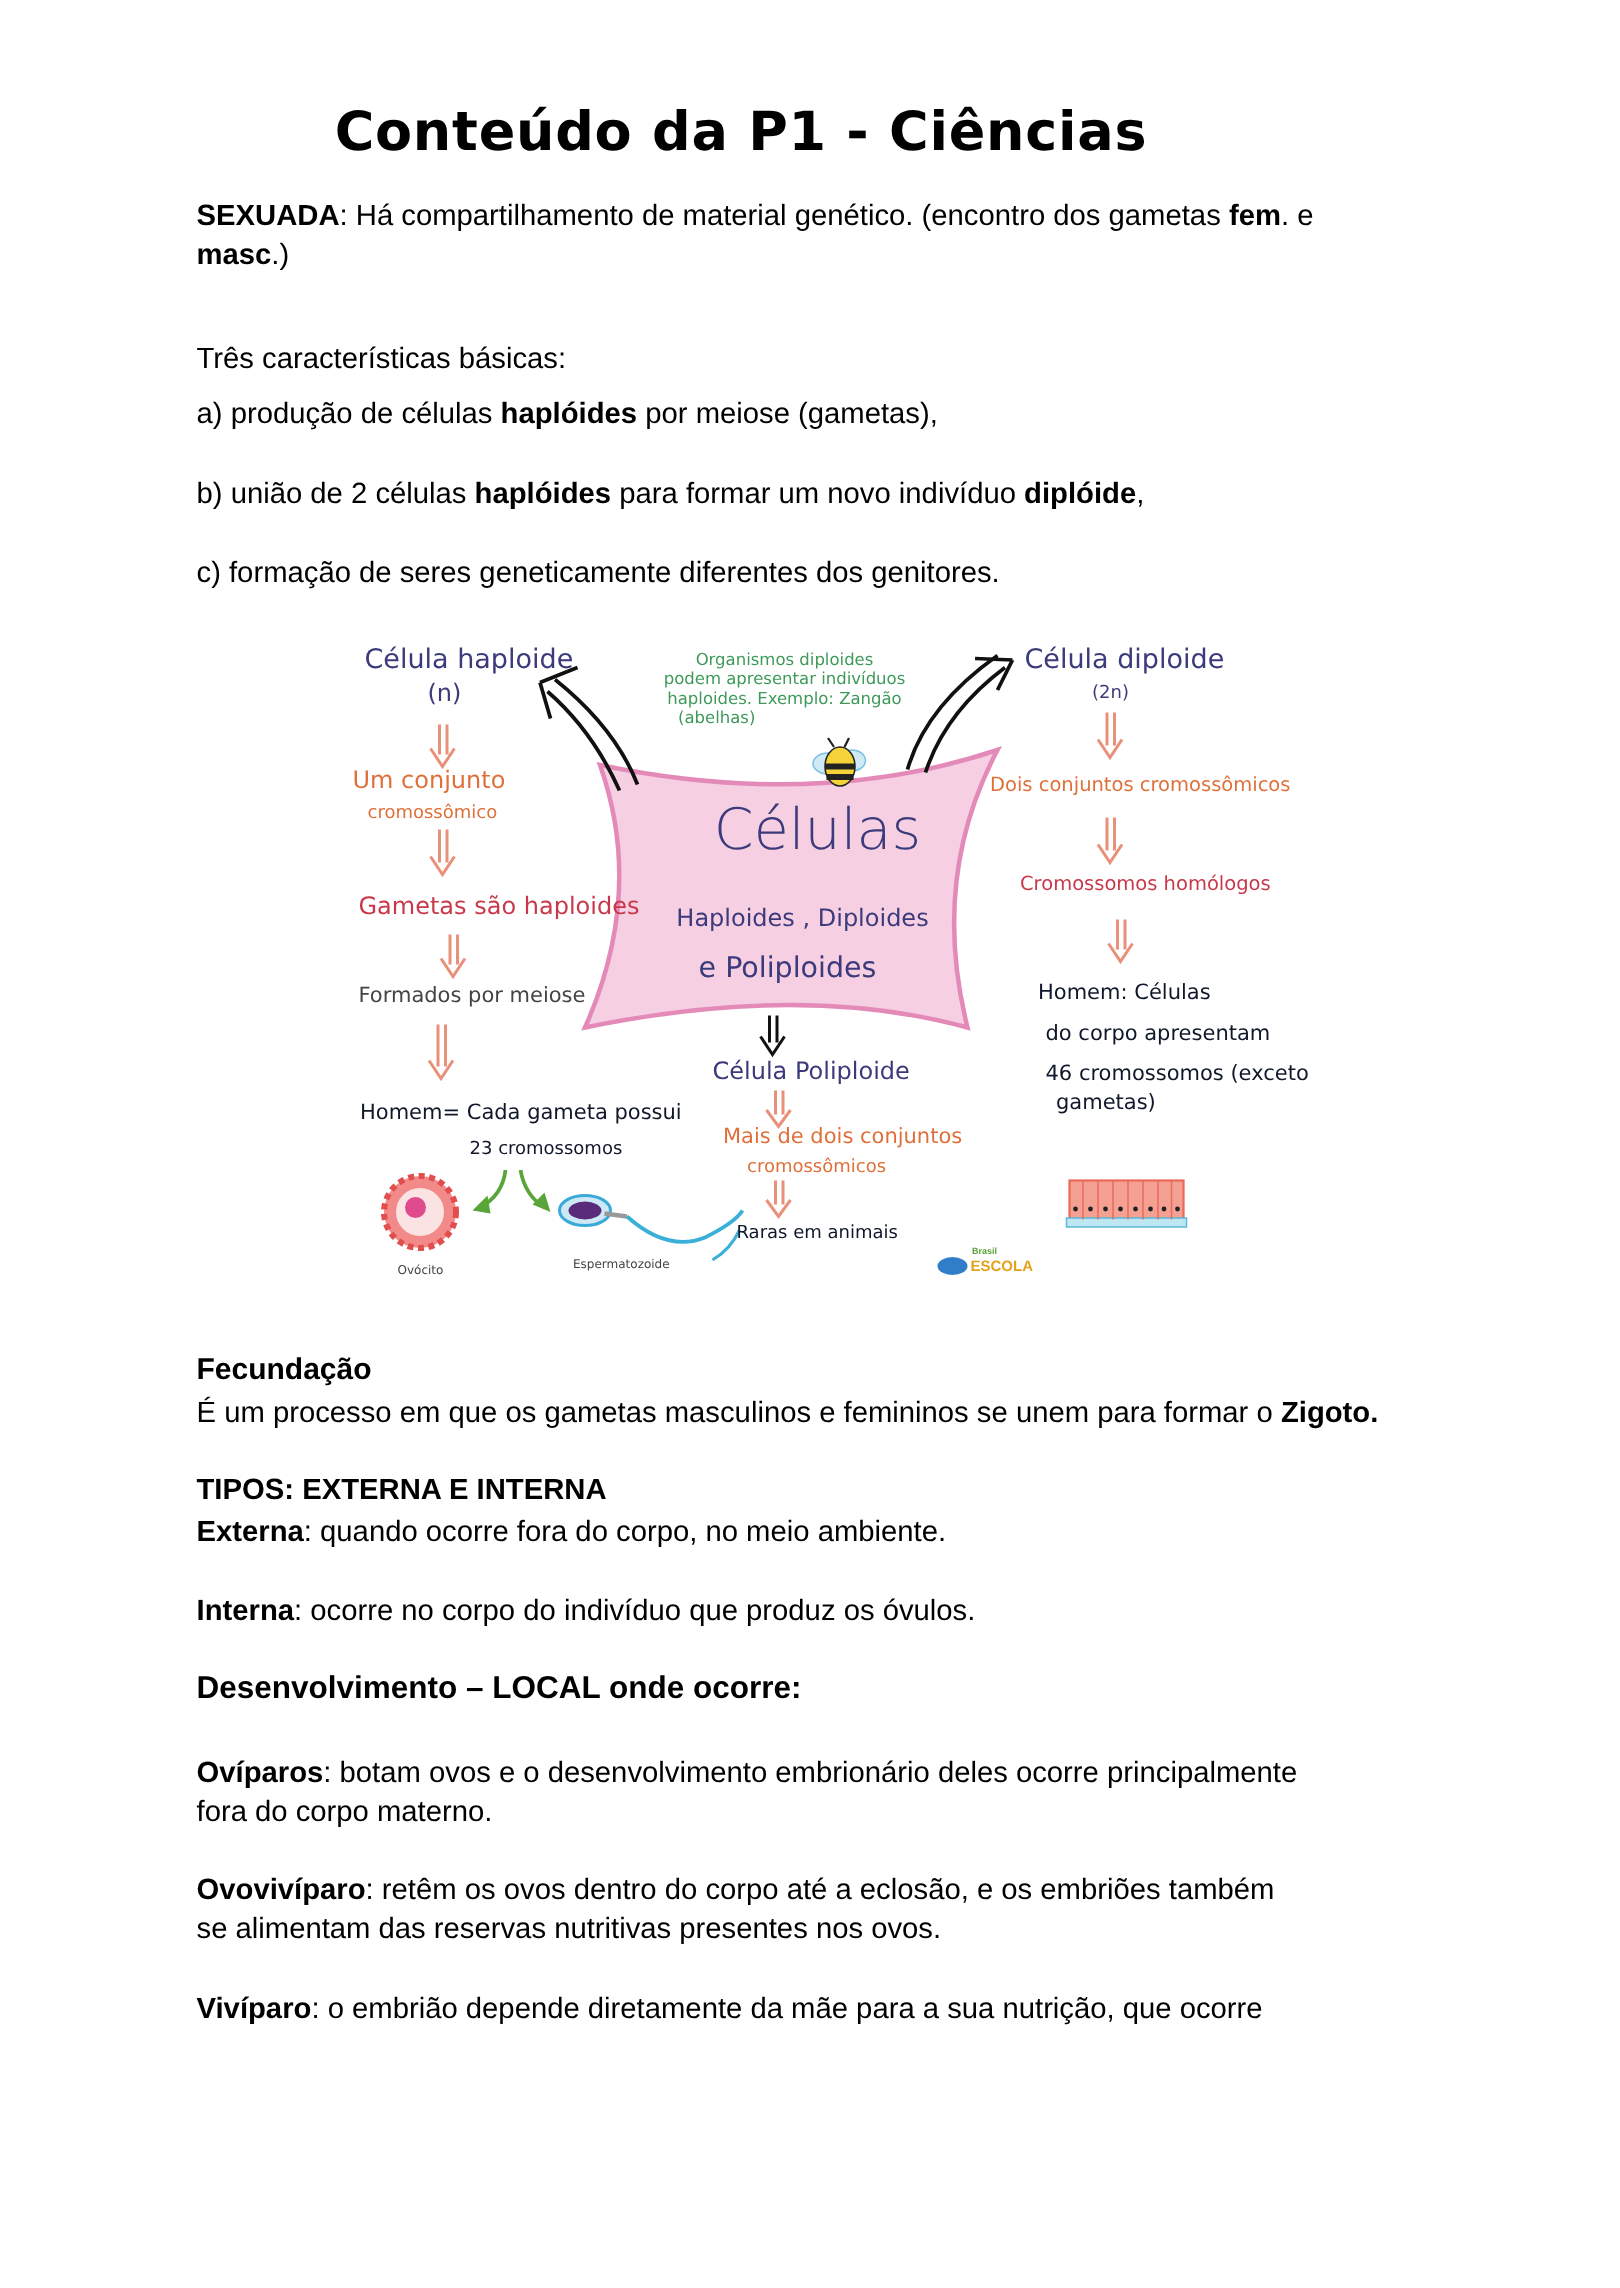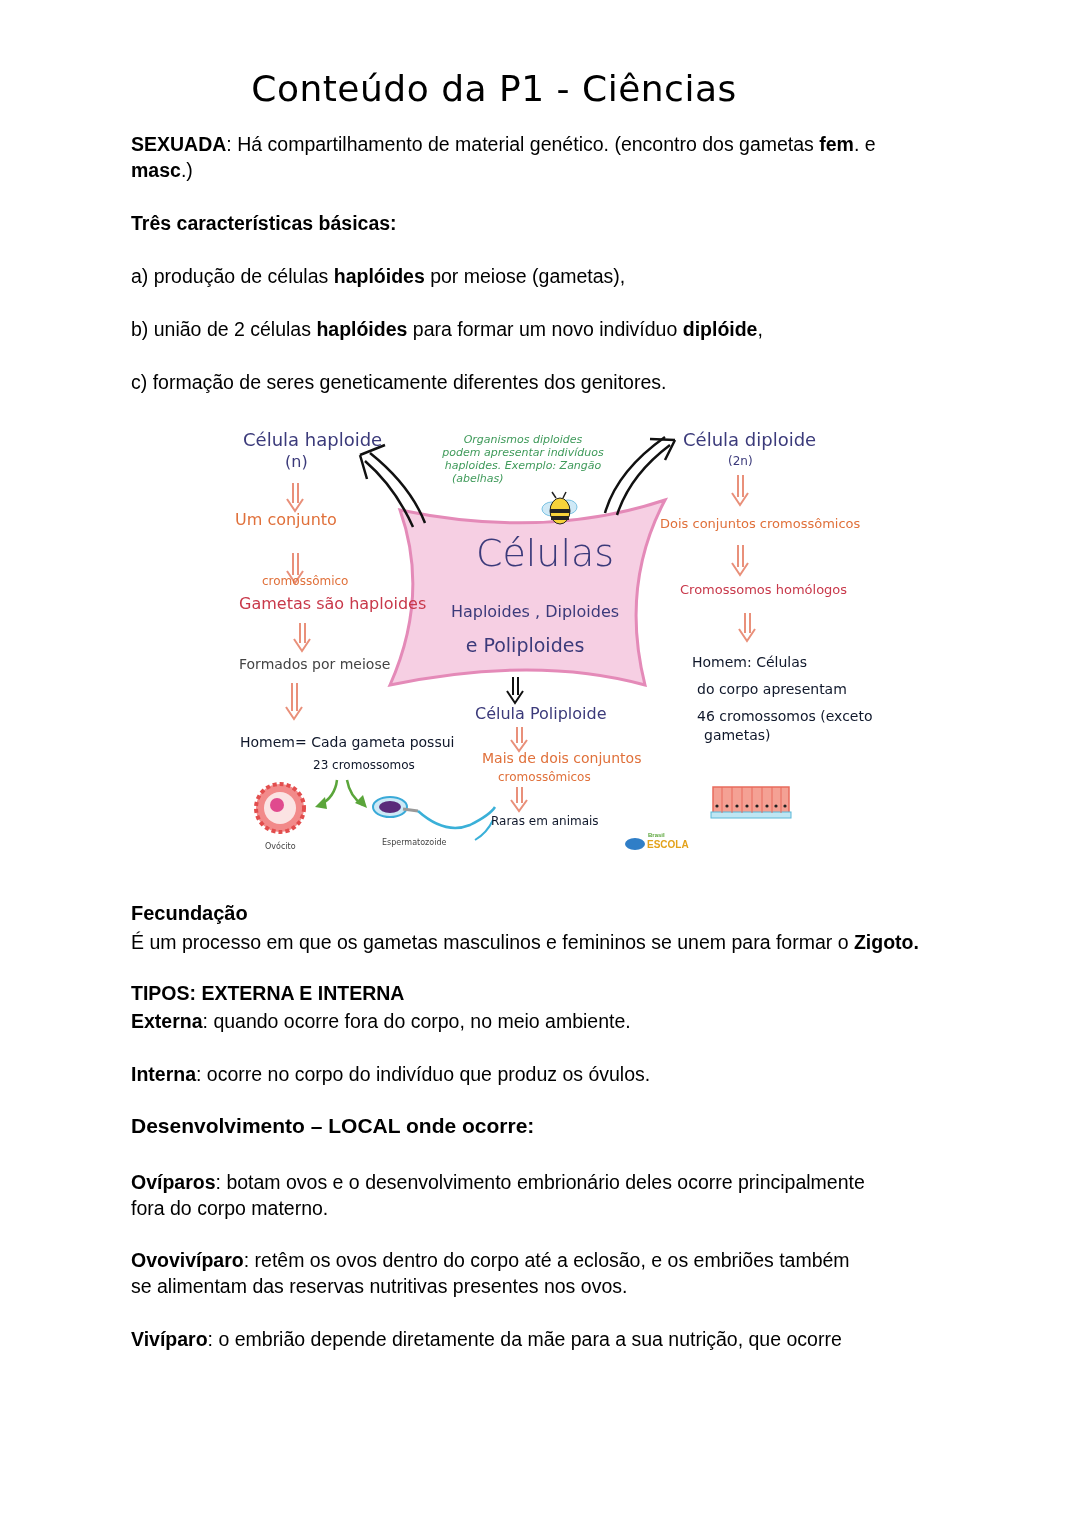--- a/index.html
+++ b/index.html
@@ -2,50 +2,50 @@
 <html><head>
 <meta charset="utf-8">
 <style>
   * { box-sizing: border-box; margin: 0; padding: 0; }
   html, body { width: 1080px; height: 1525px; background: #ffffff; overflow: hidden; }
   body { position: relative; font-family: "Liberation Sans", sans-serif; color: #000; }
 
   .title {
     position: absolute; left: 0; width: 988px; top: 68px;
     text-align: center; font-family: "DejaVu Sans", sans-serif;
-    font-weight: normal; font-size: 36px; letter-spacing: 0.5px;
+    font-weight: bold; font-size: 36px; letter-spacing: 0.5px;
   }
   .para { position: absolute; left: 131px; font-size: 19.5px; line-height: 26px; }
   .para b { font-weight: bold; }
   .h3 { position: absolute; left: 131px; font-weight: bold; font-size: 21px; }
   .h4 { position: absolute; left: 131px; font-weight: bold; font-size: 19.5px; }
 
   
   .diagram { position: absolute; left: 225px; top: 415px; width: 650px; height: 450px; }
   .diagram svg { position: absolute; left: 0; top: 0; }
   .hw { position: absolute; font-family: "DejaVu Sans", sans-serif; white-space: nowrap; line-height: 1.1; }
   .navy { color: #3b3a7a; }
   .orange { color: #e0703a; }
   .red { color: #c8384a; }
-  .green { color: #3f9a5a; font-style: italic; }
+  .green { color: #3f9a5a; }
   .blue { color: #0f172a; }
   .dark { color: #444; }
   .center { text-align: center; }
   .logo { position: absolute; font-family: "Liberation Sans", sans-serif; font-weight: bold; font-size: 10px; color: #e3a21a; }
 </style>
 </head>
 <body>
 
 <div class="title">Conteúdo da P1 - Ciências</div>
 
 <div class="para" style="top:131px; width:800px;">
   <b>SEXUADA</b><span>: Há compartilhamento de material genético. (encontro dos gametas </span><b>fem</b><span>. e</span><br><b>masc</b><span>.)</span>
 </div>
 
-<div class="para" style="top:210px;font-weight:bold;">Três características básicas:</div>
+<div class="para" style="top:226px;">Três características básicas:</div>
 
 <div class="para" style="top:263px;">
   <span>a) produção de células </span><b>haplóides</b><span> por meiose (gametas),</span>
 </div>
 <div class="para" style="top:316px;">
   <span>b) união de 2 células </span><b>haplóides</b><span> para formar um novo indivíduo </span><b>diplóide</b><span>,</span>
 </div>
 <div class="para" style="top:369px;">
   <span>c) formação de seres geneticamente diferentes dos genitores.</span>
 </div>
@@ -134,21 +134,21 @@
     <ellipse cx="410" cy="429" rx="10" ry="6" fill="#2f7ec7"></ellipse>
   </svg>
 
   <div class="hw navy center" style="left:225px; top:118px; width:190px; font-size:38px; font-weight:300;">Células</div>
   <div class="hw navy center" style="left:180px; top:188px; width:260px; font-size:16px;">Haploides , Diploides</div>
   <div class="hw navy center" style="left:195px; top:220px; width:210px; font-size:19px;">e  Poliploides</div>
 
   <div class="hw navy" style="left:18px; top:15px; font-size:18px;">Célula haploide</div>
   <div class="hw navy" style="left:60px; top:38px; font-size:16px;">(n)</div>
   <div class="hw orange" style="left:10px; top:96px; font-size:16px;">Um conjunto</div>
-  <div class="hw orange" style="left:37px; top:120px; font-size:12px;margin-top:40px;">cromossômico</div>
+  <div class="hw orange" style="left:20px; top:120px; font-size:12px;">cromossômico</div>
   <div class="hw red" style="left:14px; top:180px; font-size:16px;">Gametas são haploides</div>
   <div class="hw dark" style="left:14px; top:242px; font-size:14px;">Formados por meiose</div>
   <div class="hw blue" style="left:15px; top:320px; font-size:14px;">Homem= Cada gameta possui</div>
   <div class="hw blue" style="left:88px; top:344px; font-size:12px;">23 cromossomos</div>
   <div class="hw dark" style="left:40px; top:428px; font-size:8px;">Ovócito</div>
   <div class="hw dark" style="left:157px; top:424px; font-size:8px;">Espermatozoide</div>
 
   <div class="hw green center" style="left:213px; top:18px; width:170px; font-size:11px; line-height:13px;">
     <div>Organismos diploides</div>
     <div>podem apresentar indivíduos</div>

